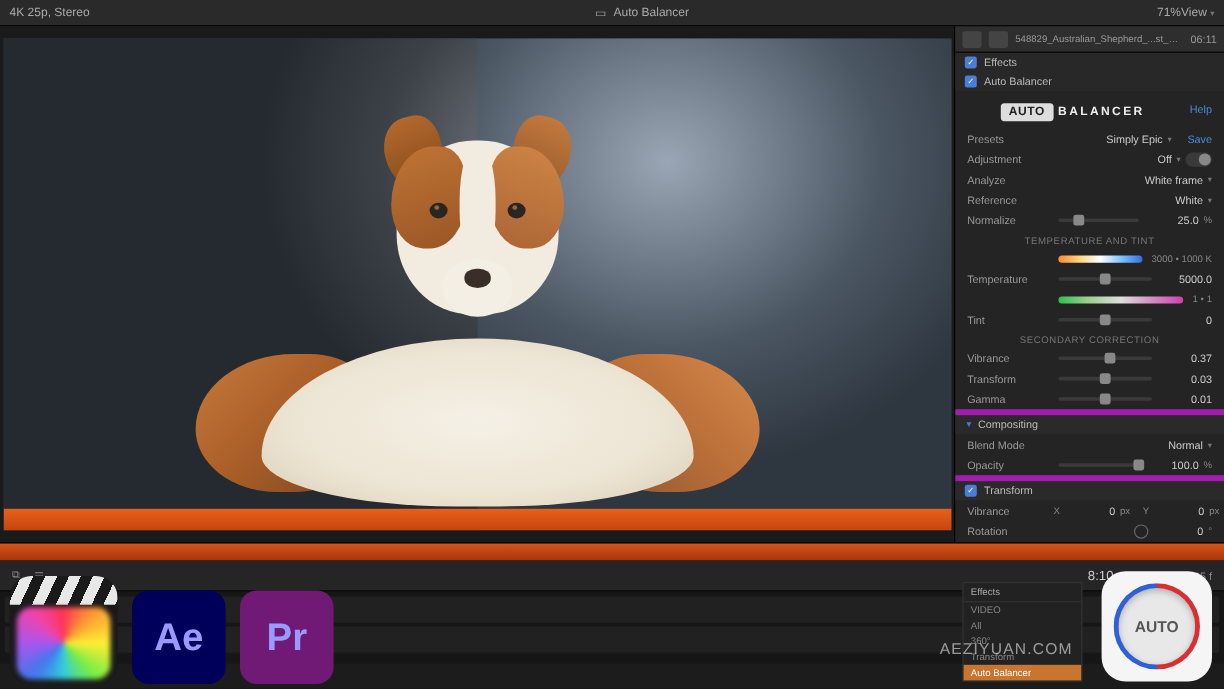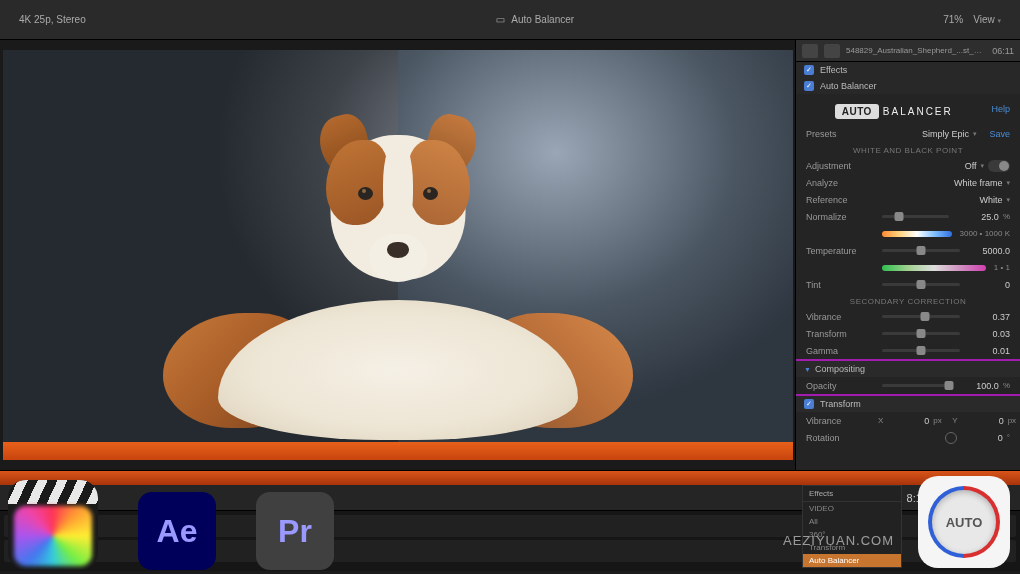--- a/index.html
+++ b/index.html
@@ -1,20 +1,20 @@
 <!DOCTYPE html>
 <html><head>
 <meta charset="utf-8">
 <style>
 *{margin:0;padding:0;box-sizing:border-box;font-family:-apple-system,Helvetica,Arial,sans-serif;-webkit-font-smoothing:antialiased}
 body{width:1020px;height:574px;background:#1a1a1a;color:#ccc;overflow:hidden;font-size:10px;position:relative}
-.topbar{height:40px;background:#2a2a2a;display:flex;align-items:center;padding:0 19px;color:#aaa;font-size:10px;border-bottom:1px solid #000}
+.topbar{height:22px;background:#2a2a2a;display:flex;align-items:center;padding:0 8px;color:#aaa;font-size:10px;border-bottom:1px solid #000}
 .topbar .left{flex:0 0 150px}
 .topbar .center{flex:1;text-align:center;display:flex;align-items:center;justify-content:center;gap:6px}
-.topbar .right{flex:0 0 100px;text-align:right;display:flex;gap:10px;justify-content:flex-end;align-items:center}
+.topbar .right{flex:0 0 100px;text-align:right;display:flex;justify-content:flex-end;align-items:center}
 .main{display:flex;height:430px}
 .viewer{flex:1;background:#1a1a1a;display:flex;align-items:center;justify-content:center;position:relative}
 .dogimg{width:790px;height:410px;background:radial-gradient(ellipse 300px 260px at 70% 25%,#9aa6b5 0%,#6c7885 35%,#4a5662 60%,#2e3640 100%);position:relative;overflow:hidden}
 .dogimg::before{content:'';position:absolute;left:0;top:0;width:395px;height:100%;background:radial-gradient(ellipse 260px 240px at 120% 25%,#7a7d82 0%,#5a5e66 35%,#3d4249 60%,#252a30 100%)}
 .dog-body{position:absolute;left:50%;bottom:20px;transform:translateX(-50%);width:460px;height:200px}
 .fur-main{position:absolute;bottom:0;left:50%;transform:translateX(-50%);width:360px;height:140px;background:radial-gradient(ellipse at center,#f5f0e6 0%,#ede5d4 60%,#d8ccb5 100%);border-radius:50% 50% 45% 45% / 70% 70% 30% 30%}
 .fur-left{position:absolute;bottom:12px;left:-5px;width:150px;height:115px;background:linear-gradient(135deg,#c87a3a 0%,#a85d28 50%,#7a4420 100%);border-radius:60% 40% 50% 50%}
 .fur-right{position:absolute;bottom:12px;right:-5px;width:150px;height:115px;background:linear-gradient(225deg,#d88a4a 0%,#b86d38 50%,#8a5430 100%);border-radius:40% 60% 50% 50%}
 .dog-head{position:absolute;top:-125px;left:50%;transform:translateX(-50%);width:160px;height:175px}
 .head-base{position:absolute;top:20px;left:50%;transform:translateX(-50%);width:135px;height:145px;background:#f2ece0;border-radius:48% 48% 46% 46%}
@@ -30,48 +30,48 @@
 .eye-l{left:40px}.eye-r{right:40px}
 .orange-strip{position:absolute;bottom:0;left:0;right:0;height:18px;background:linear-gradient(180deg,#e8611a,#c8440e)}
 .inspector{width:225px;background:#242424;overflow-y:hidden;border-left:1px solid #000;font-size:9px}
 .insp-head{height:22px;background:#2e2e2e;display:flex;align-items:center;padding:0 6px;gap:6px;color:#999;font-size:9px;border-bottom:1px solid #000}
 .insp-head .tab{width:16px;height:14px;background:#444;border-radius:2px}
 .insp-head .clip{flex:1;white-space:nowrap;overflow:hidden;text-overflow:ellipsis;font-size:8px}
 .fx-row{display:flex;align-items:center;padding:3px 8px;background:#282828;font-size:9px;color:#bbb}
 .chk{width:10px;height:10px;background:#4a7dd4;border-radius:2px;margin-right:6px;display:flex;align-items:center;justify-content:center;color:#fff;font-size:7px}
 .logo-block{text-align:center;padding:10px 0 6px}
 .logo-block .auto-badge{display:inline-block;background:#ddd;color:#222;padding:2px 7px;border-radius:3px;font-size:10px;font-weight:600;letter-spacing:0.5px}
-.logo-block .bal{color:#eee;font-size:10px;letter-spacing:2px;margin-left:4px;font-weight:400}
+.logo-block .bal{color:#eee;font-size:10px;letter-spacing:2px;margin-left:4px;font-weight:700}
 .logo-block .help{float:right;margin-right:10px;color:#4a8dd4;font-size:9px}
 .param-row{display:flex;align-items:center;padding:2px 10px;min-height:17px}
 .param-row .lbl{flex:0 0 72px;color:#999;font-size:9px}
 .param-row .ctrl{flex:1;display:flex;align-items:center;justify-content:flex-end;gap:4px}
 .param-row .val{color:#ccc;font-size:9px;min-width:42px;text-align:right}
 .param-row .unit{color:#888;font-size:8px}
 .slider{flex:1;height:3px;background:#3a3a3a;border-radius:2px;position:relative;margin:0 4px}
 .slider .thumb{position:absolute;top:-3px;width:9px;height:9px;background:#888;border-radius:2px;transform:translateX(-50%)}
 .gradient-bar{flex:1;height:6px;border-radius:3px;margin:0 4px}
 .temp-grad{background:linear-gradient(90deg,#ff8a30,#ffd480,#fff,#80c0ff,#3070e0)}
 .tint-grad{background:linear-gradient(90deg,#30c050,#a0d090,#ddd,#d090c0,#d040b0)}
 .sect-hdr{text-align:center;color:#777;font-size:8px;letter-spacing:0.5px;padding:4px 0 2px}
-.collapser{display:flex;align-items:center;padding:3px 8px;background:#2a2a2a;font-size:9px;color:#bbb;border-top:2px solid #a21caf}
+.collapser{display:flex;align-items:center;padding:3px 8px;background:#2a2a2a;font-size:9px;color:#bbb;border-top:5px solid #a21caf}
 .collapser .arrow{color:#4a7dd4;margin-right:4px;font-size:7px}
 .timeline{height:122px;background:#1c1c1c;border-top:1px solid #000;position:relative}
 .tl-orange{height:14px;background:linear-gradient(180deg,#d8541a,#a8340a)}
 .tl-tools{height:26px;background:#252525;display:flex;align-items:center;padding:0 10px;gap:12px;color:#888;font-size:9px;border-bottom:1px solid #000}
 .tl-center{flex:1;text-align:right;font-size:11px;color:#ccc}
 .tl-tracks{height:60px;background:#161616;padding:4px;position:relative}
 .track{height:22px;background:#2a2a2a;border-radius:2px;margin-bottom:3px;position:relative;opacity:0.6}
-.app-icons{position:absolute;bottom:4px;left:8px;display:flex;gap:40px;align-items:flex-end;z-index:10}
+.app-icons{position:absolute;bottom:4px;left:8px;display:flex;gap:12px;align-items:flex-end;z-index:10}
 .icon-fcp{width:90px;height:90px;background:#1a1a1a;border-radius:18px;position:relative;overflow:hidden}
 .clapper{position:absolute;top:0;left:0;right:0;height:24px;background:repeating-linear-gradient(115deg,#1a1a1a 0 9px,#e8e8e8 9px 18px);border-radius:16px 16px 0 0}
 .colorwheel{position:absolute;top:26px;left:6px;width:78px;height:60px;background:conic-gradient(#ff3355,#ff9933,#ffee33,#77ee44,#33ccdd,#4477ee,#aa55ee,#ee44aa,#ff3355);border-radius:12px;filter:blur(2px)}
 .icon-ae,.icon-pr{width:78px;height:78px;border-radius:14px;display:flex;align-items:center;justify-content:center;font-size:32px;font-weight:700}
 .icon-ae{background:#00005b;color:#9999ff}
-.icon-pr{background:#404040;color:#9999ff}
+.icon-pr{background:#701a75;color:#9999ff}
 .icon-auto{position:absolute;bottom:6px;right:10px;width:92px;height:92px;background:#f5f5f5;border-radius:20px;display:flex;align-items:center;justify-content:center;z-index:10}
 .auto-ring{width:72px;height:72px;border-radius:50%;background:#e8e8e8;border:4px solid transparent;background-image:linear-gradient(#e8e8e8,#e8e8e8),conic-gradient(#d83030 0deg 180deg,#3060d8 180deg 360deg);background-origin:border-box;background-clip:content-box,border-box;display:flex;align-items:center;justify-content:center;font-size:13px;font-weight:700;color:#555;box-shadow:inset 0 2px 6px rgba(0,0,0,0.25)}
 .watermark{position:absolute;bottom:26px;right:126px;color:rgba(255,255,255,0.55);font-size:13px;letter-spacing:1px;z-index:5;font-weight:500}
 .fx-panel{position:absolute;right:118px;bottom:6px;width:100px;background:#222;border:1px solid #333;font-size:8px;z-index:4}
 .fx-panel .hd{padding:3px 6px;color:#aaa;border-bottom:1px solid #333}
 .fx-panel .cat{padding:2px 6px;color:#888}
 .fx-panel .sel{padding:2px 6px;background:#c87530;color:#fff}
 .dd{color:#777;font-size:7px}
 .toggle{width:22px;height:12px;background:#3a3a3a;border-radius:6px;position:relative}
 .toggle::after{content:'';position:absolute;right:1px;top:1px;width:10px;height:10px;background:#888;border-radius:50%}
@@ -136,21 +136,20 @@
     <div class="logo-block">
       <span class="help">Help</span>
       <span class="auto-badge">AUTO</span><span class="bal">BALANCER</span>
     </div>
 
     <div class="param-row">
       <span class="lbl">Presets</span>
       <div class="ctrl"><span>Simply Epic</span><span class="dd">▾</span>&nbsp;&nbsp;<span class="saveln">Save</span></div>
     </div>
 
-    <div class="sect-hdr">WHITE AND BLACK POINT</div>
     <div class="param-row">
         <span class="lbl">Adjustment</span>
         <div class="ctrl">
           <span class="val">Off</span>
           <span class="dd">▾</span>
           <div class="toggle"></div>
         </div>
       </div>
     <div class="param-row">
         <span class="lbl">Analyze</span>
@@ -170,20 +169,21 @@
         <span class="lbl">Normalize</span>
         <div class="ctrl">
           <div class="slider">
             <div class="thumb" style="left:25%"></div>
           </div>
           <span class="val">25.0</span>
           <span class="unit">%</span>
         </div>
       </div>
 
+    <div class="sect-hdr">TEMPERATURE AND TINT</div>
     <div class="param-row">
         <span class="lbl"></span>
         <div class="ctrl">
           <div class="gradient-bar temp-grad"></div>
           <span class="unit">3000 • 1000 K</span>
         </div>
       </div>
     <div class="param-row">
         <span class="lbl">Temperature</span>
         <div class="ctrl">
@@ -235,20 +235,27 @@
           <div class="slider">
             <div class="thumb" style="left:50%"></div>
           </div>
           <span class="val">0.01</span>
         </div>
       </div>
 
     <div class="collapser">
         <span class="arrow">▼</span>
         <span>Compositing</span>
+      </div>
+    <div class="param-row">
+        <span class="lbl">Blend Mode</span>
+        <div class="ctrl">
+          <span class="val">Normal</span>
+          <span class="dd">▾</span>
+        </div>
       </div>
     <div class="param-row">
         <span class="lbl">Opacity</span>
         <div class="ctrl">
           <div class="slider">
             <div class="thumb" style="left:100%"></div>
           </div>
           <span class="val">100.0</span>
           <span class="unit">%</span>
         </div>

